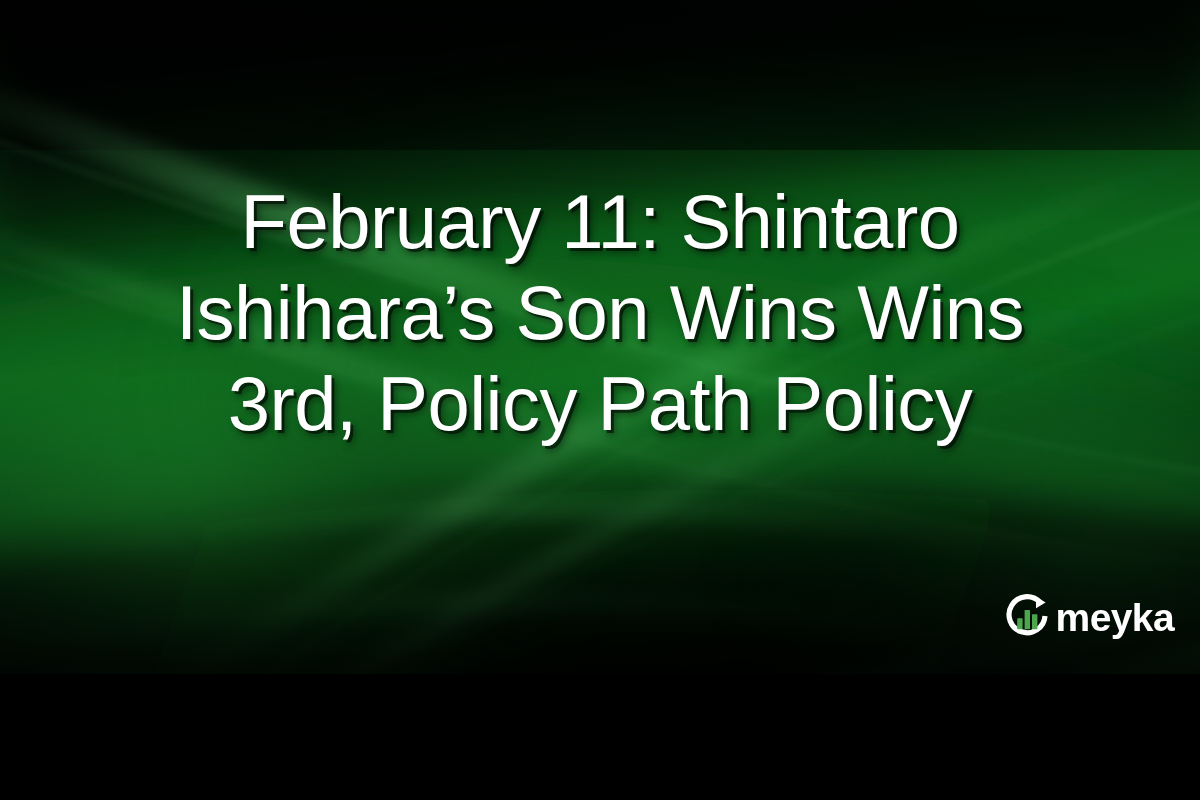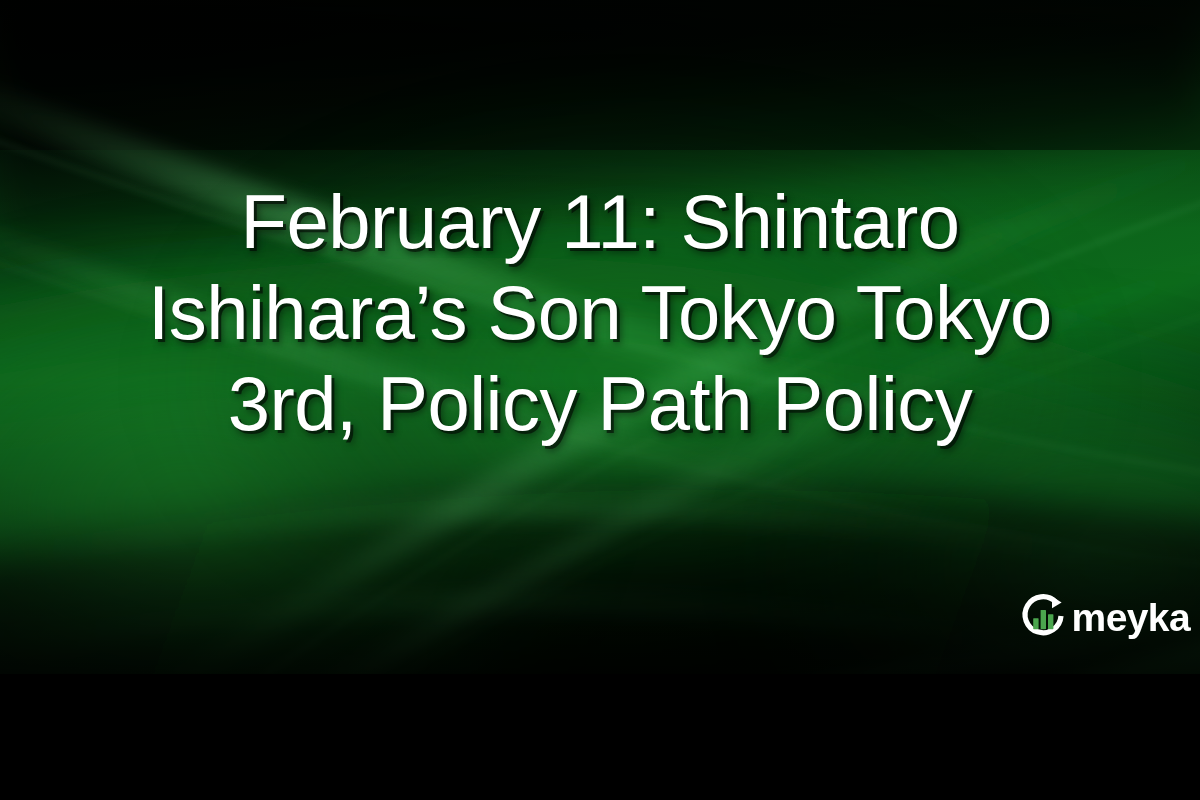--- a/index.html
+++ b/index.html
@@ -108,21 +108,21 @@
     letter-spacing: -0.5px;
     white-space: nowrap;
     text-shadow:
       3px 3px 0 rgba(0,0,0,0.55),
       4px 5px 7px rgba(0,0,0,0.45);
   }
 
   
   #brand {
     position: absolute;
-    right: 10px;
+    right: 26px;
     bottom: 32px;
     display: flex;
     align-items: center;
     gap: 12px;
   }
   #brand .mark {
     width: 52px;
     height: 52px;
     display: block;
     flex: 0 0 auto;
@@ -249,21 +249,21 @@
     </svg>
 
     <div class="glow glow-left"></div>
     <div class="glow glow-center"></div>
     <div class="glow glow-right"></div>
     <div class="vignette"></div>
   </div>
 
   <div id="headline">
     <span class="line">February 11: Shintaro</span>
-    <span class="line">Ishihara’s Son Tokyo Tokyo</span>
+    <span class="line">Ishihara’s Son Wins Wins</span>
     <span class="line">3rd, Policy Path Policy</span>
   </div>
 
   <div id="brand">
     <svg class="mark" viewBox="0 0 52 52" aria-hidden="true">
 
       <path d="M 38.8 12.0
                A 18 18 0 1 0 44 26" fill="none" stroke="#ffffff" stroke-width="5.2" stroke-linecap="butt"></path>
 
       <path d="M 35.0 6.4 L 44.6 12.4 L 35.0 18.2 Z" fill="#ffffff"></path>

